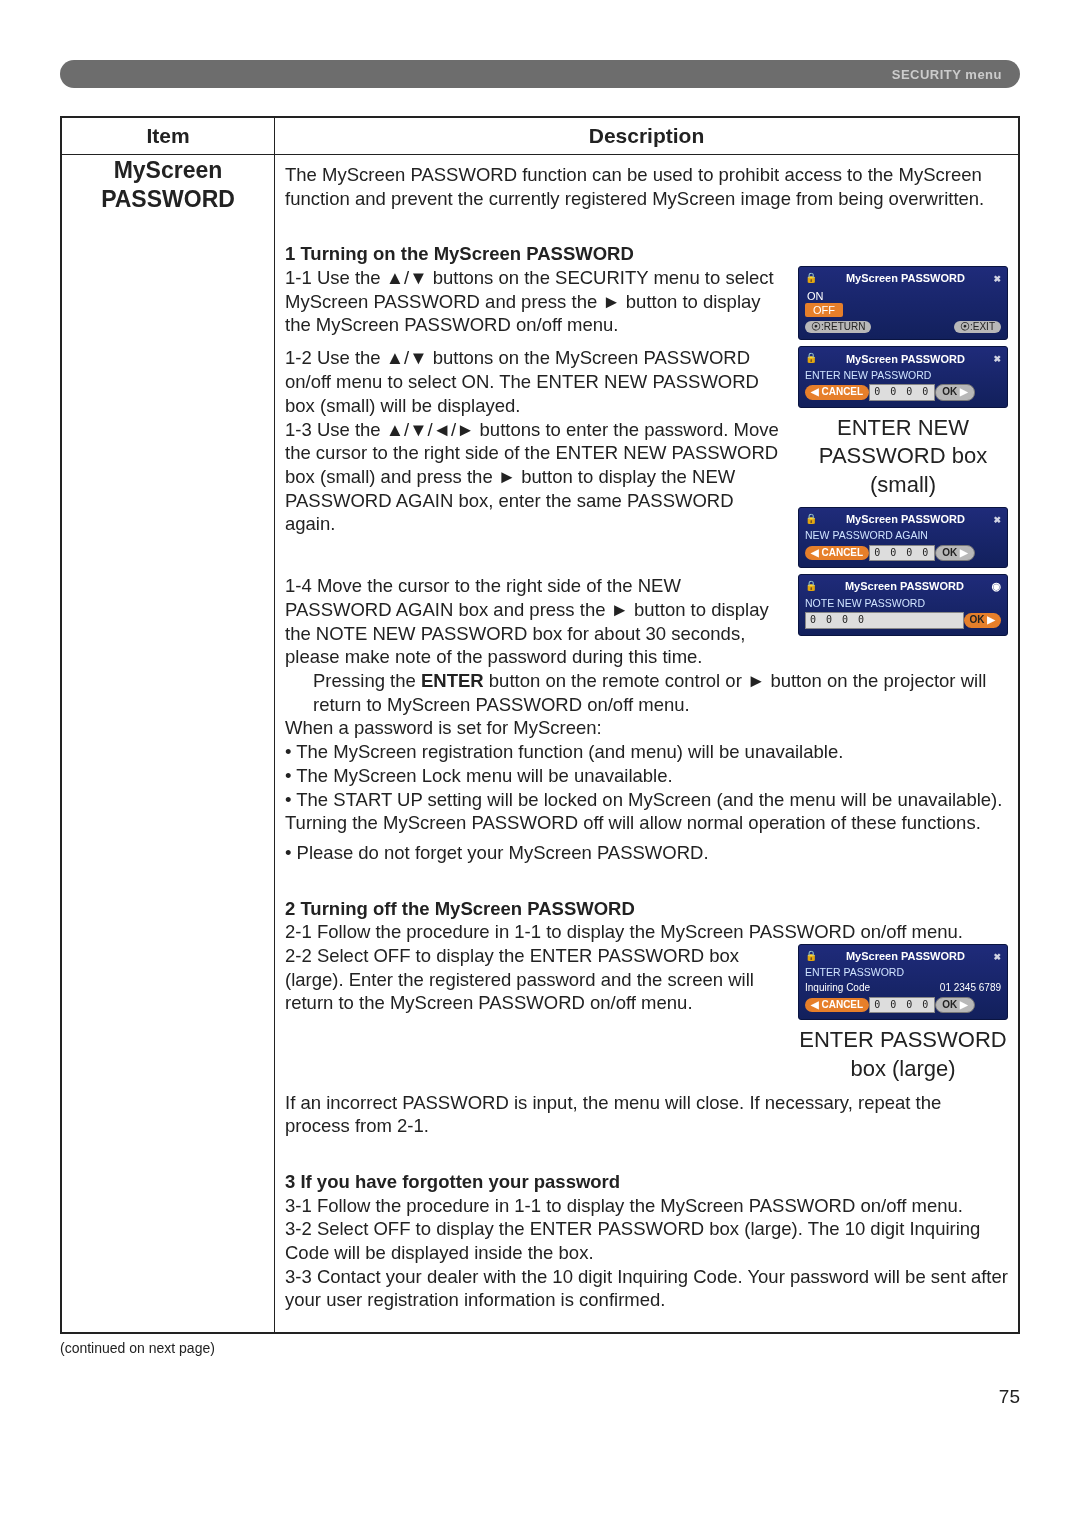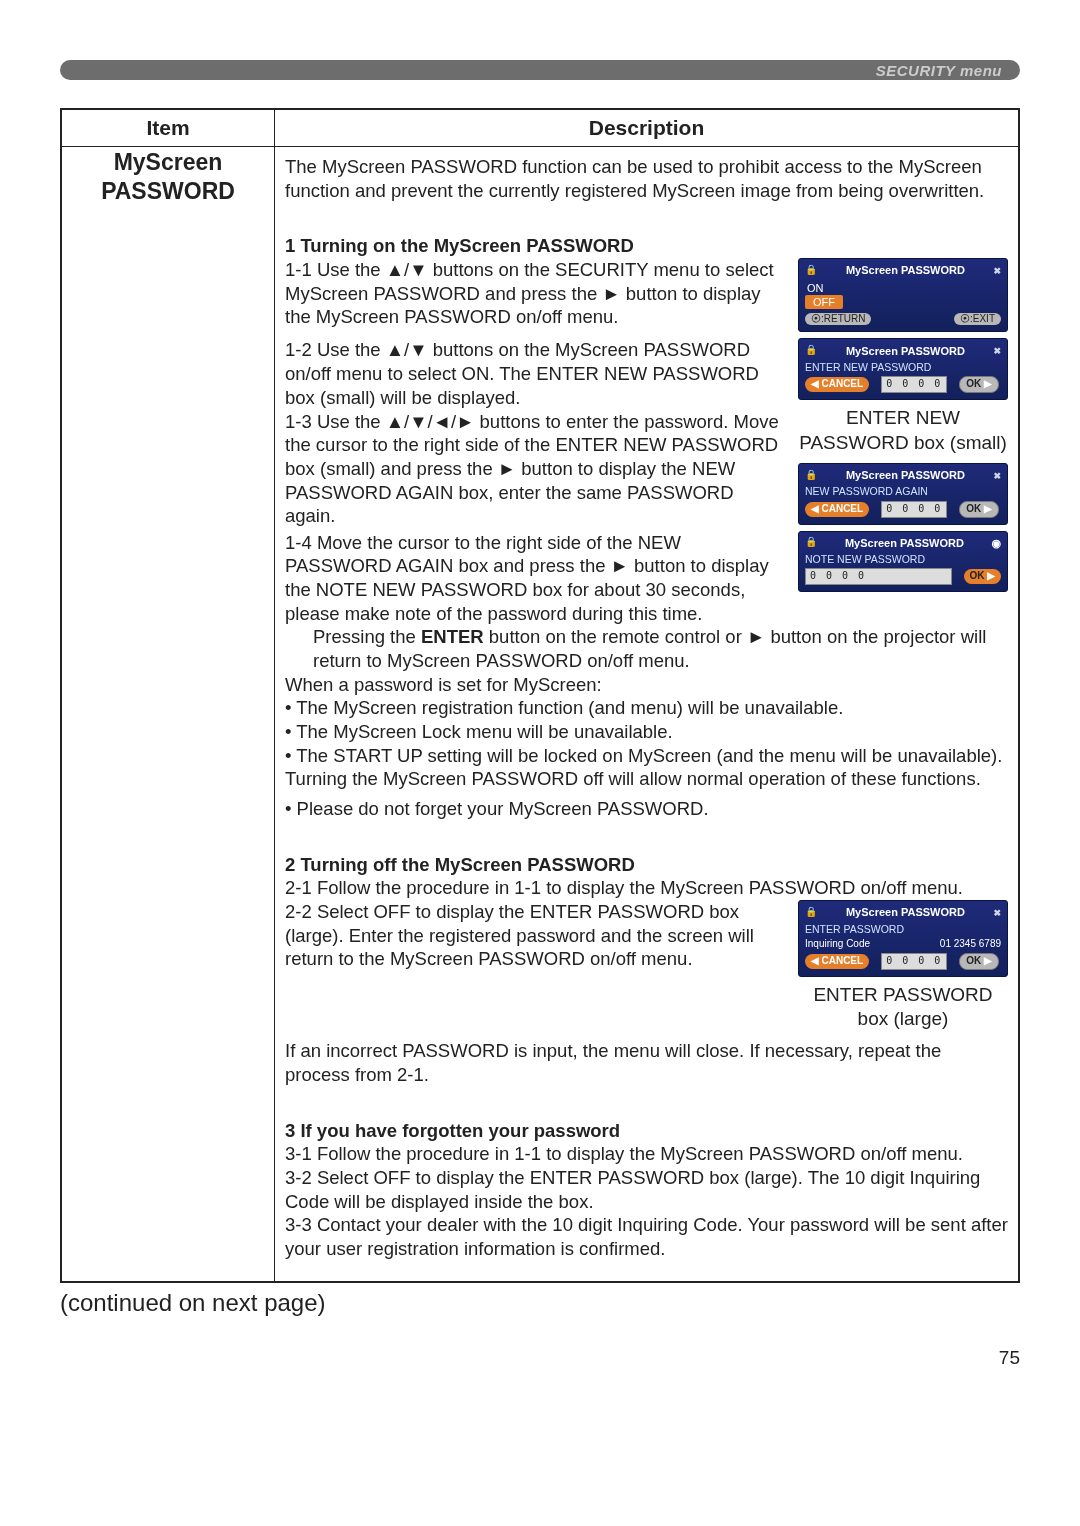--- a/index.html
+++ b/index.html
@@ -9,31 +9,30 @@
     background: #fff;
     width: 1080px;
     color: #222;
   }
   .page {
     padding: 60px 60px 40px 60px;
   }
   .header-bar {
     background: #6d6d6d;
     border-radius: 14px;
-    height: 20px;
+    height: 28px;
     padding: 0 18px;
     display: flex;
     justify-content: flex-end;
     align-items: center;
     color: #ccc;
     font-weight: bold;
-    font-size: 15px;
+    font-size: 13px;
     letter-spacing: 0.5px;
     margin-bottom: 28px;
-    font-style: italic;
   }
   table.main {
     border-collapse: collapse;
     width: 100%;
     border: 2px solid #222;
   }
   table.main th, table.main td {
     border: 1.5px solid #222;
     vertical-align: top;
   }
@@ -74,44 +73,44 @@
     background: linear-gradient(#1f2b7a,#12205c);
     border: 1px solid #0a1440;
     color: #fff;
     font-size: 11px;
     border-radius: 3px;
     padding: 4px 6px 6px 6px;
     margin-bottom: 6px;
   }
   .osd .ttl { font-weight: bold; margin-bottom: 3px; display:flex; justify-content:space-between; align-items:center;}
   .osd .ttl::before { content:"🔒 "; font-size:10px;}
-  .osd-row { display:flex; align-items:center; gap:12px; margin-top:2px;}
+  .osd-row { display:flex; align-items:center; gap:0; margin-top:2px;}
   .btn {
     display:inline-block;
     padding: 1px 6px;
     border-radius: 8px;
     font-size: 10px;
     font-weight: bold;
     text-align:center;
   }
   .btn-cancel { background:#e67f2a; color:#fff; }
   .btn-ok     { background:#b8b8b8; color:#222; border:1px solid #777;}
   .btn-okorg  { background:#e67f2a; color:#222; }
   .digits {
     background:#ddd; color:#222; padding:1px 4px; letter-spacing:2px;
     font-family: monospace; font-size:10px; border:1px solid #888;
   }
   .opt { color:#fff; font-size:11px; padding-left:2px;}
   .opt.sel { background:#e67f2a; color:#fff; display:inline-block; padding:0 8px; border-radius:2px;}
   .osd-foot { display:flex; justify-content:space-between; margin-top:4px; font-size:10px;}
   .osd-foot span { background:#b8b8b8; color:#222; padding:0 6px; border-radius:8px; }
-  .caption { font-size: 19px; text-align:center; margin-bottom:8px;}
+  .caption { font-size: 22px; text-align:center; margin-bottom:8px;}
   .sub { color:#cfe3ff; font-size:10.5px; margin-bottom:2px;}
   .tiny { font-size:10px; display:flex; justify-content:space-between;}
-  .continued { font-size: 24px; margin-top: 6px; }
+  .continued { font-size: 14px; margin-top: 6px; }
   .page-num { text-align: right; font-size: 19px; margin-top: 30px; }
   .tri-left::before { content:"◀ "; color:#fff;}
   .tri-right::after { content:" ▶"; color:#fff;}
   .x::after{content:"✖";font-size:9px;opacity:.8;}
 </style>
 </head>
 <body>
 
 <div class="page">
   <div class="header-bar">

